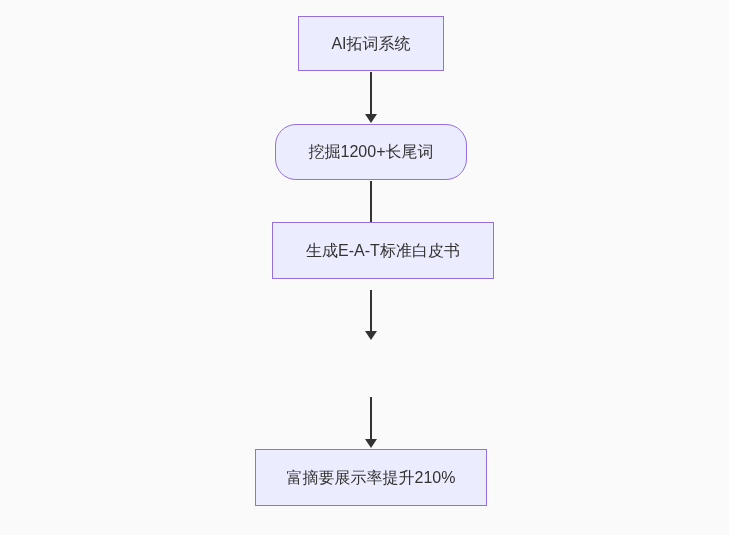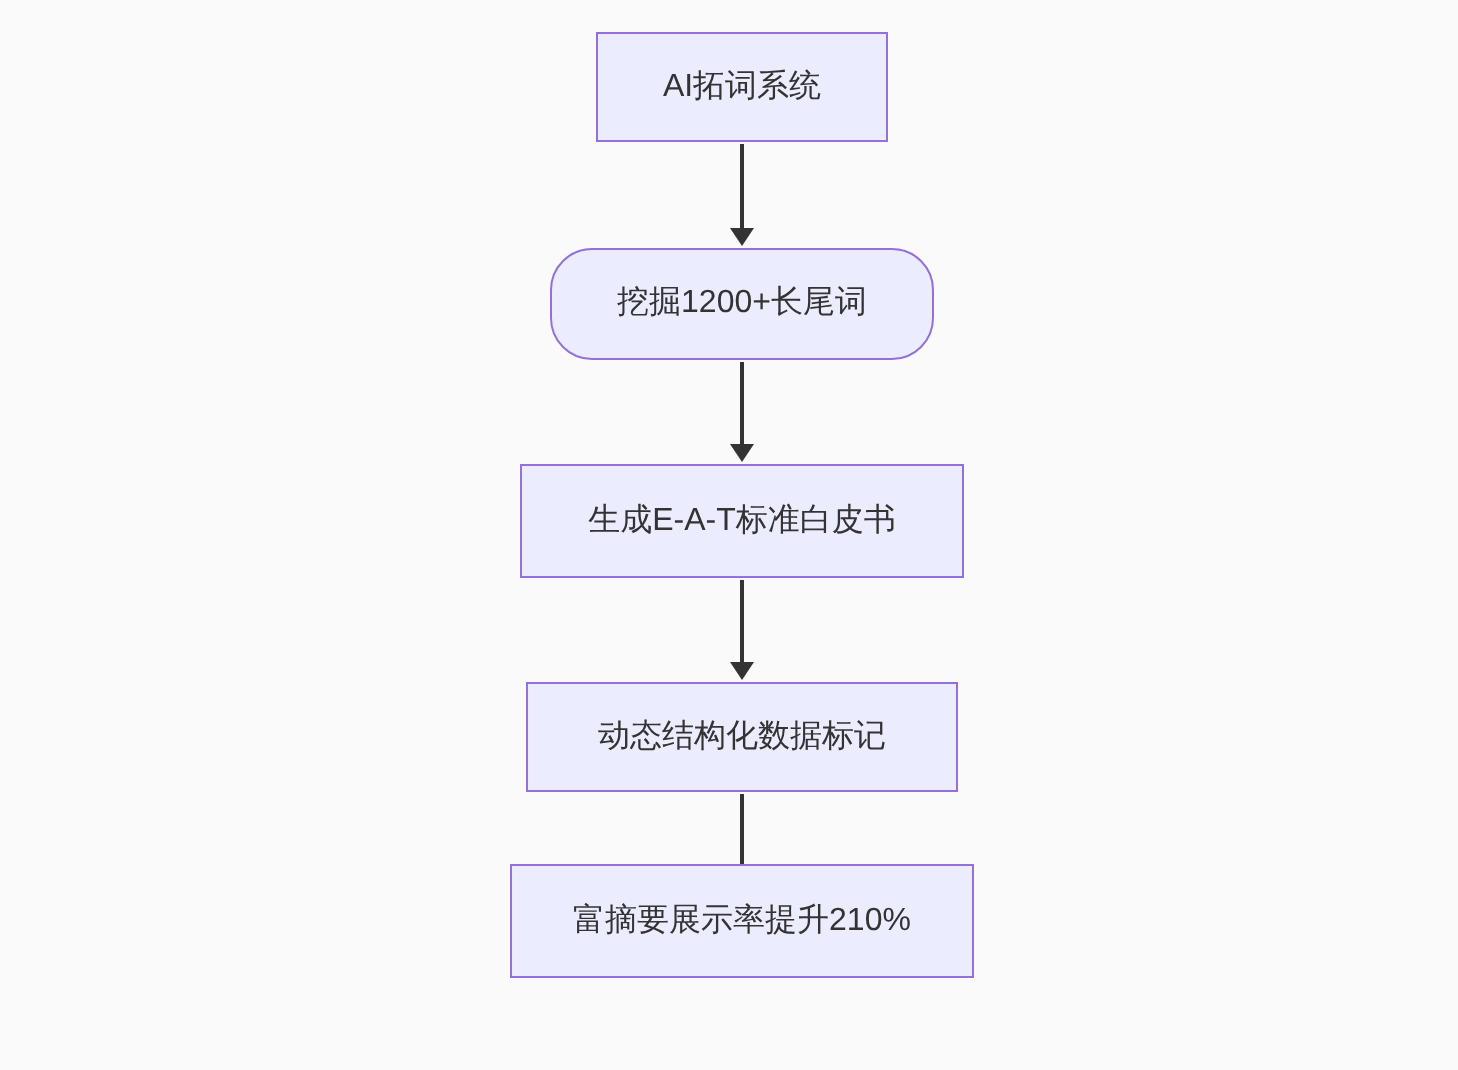--- a/index.html
+++ b/index.html
@@ -28,23 +28,23 @@
     display: flex;
     align-items: center;
     justify-content: center;
     color: #333333;
     font-size: 16px;
     line-height: 1.2;
     white-space: nowrap;
   }
   .node-1 { top: 16px;  width: 146px; height: 55px; }
   .node-2 { top: 124px; width: 192px; height: 56px; border-radius: 21px; }
-  .node-3 { top: 232px; width: 222px; height: 57px; }
+  .node-3 { top: 222px; width: 222px; height: 57px; margin-left: 12px; }
   .node-4 { top: 341px; width: 216px; height: 55px; }
-  .node-5 { top: 432px; width: 232px; height: 57px; }
+  .node-5 { top: 449px; width: 232px; height: 57px; }
 
   .arrow {
     position: absolute;
     left: 371px;
     transform: translateX(-50%);
     width: 12px;
     display: flex;
     flex-direction: column;
     align-items: center;
   }
@@ -91,23 +91,20 @@
 
   <div class="node node-3">
     <span>生成E-A-T标准白皮书</span>
   </div>
 
   <div class="arrow arrow-3">
     <div class="arrow-line"></div>
     <div class="arrow-head"></div>
   </div>
 
-  <div class="node node-4">
-    <span>动态结构化数据标记</span>
-  </div>
 
   <div class="arrow arrow-4">
     <div class="arrow-line"></div>
     <div class="arrow-head"></div>
   </div>
 
   <div class="node node-5">
     <span>富摘要展示率提升210%</span>
   </div>
 

